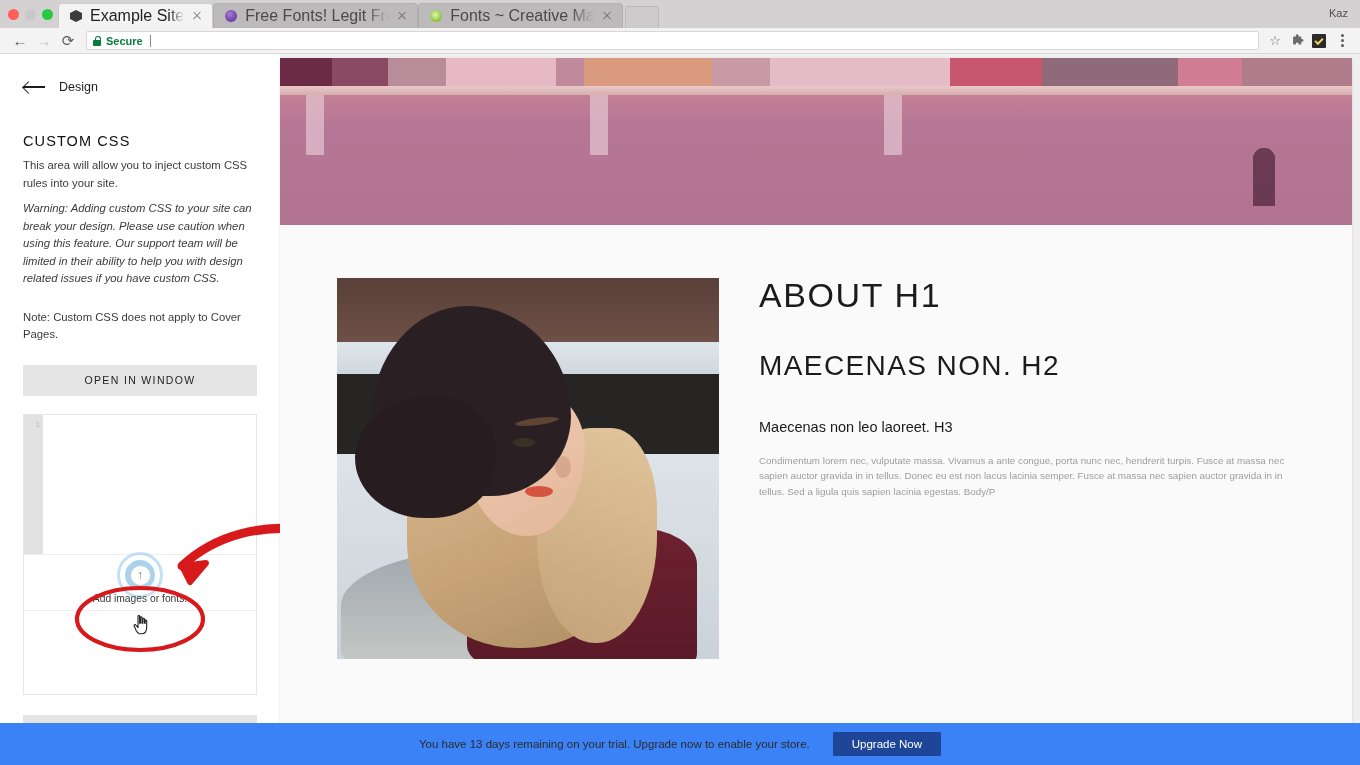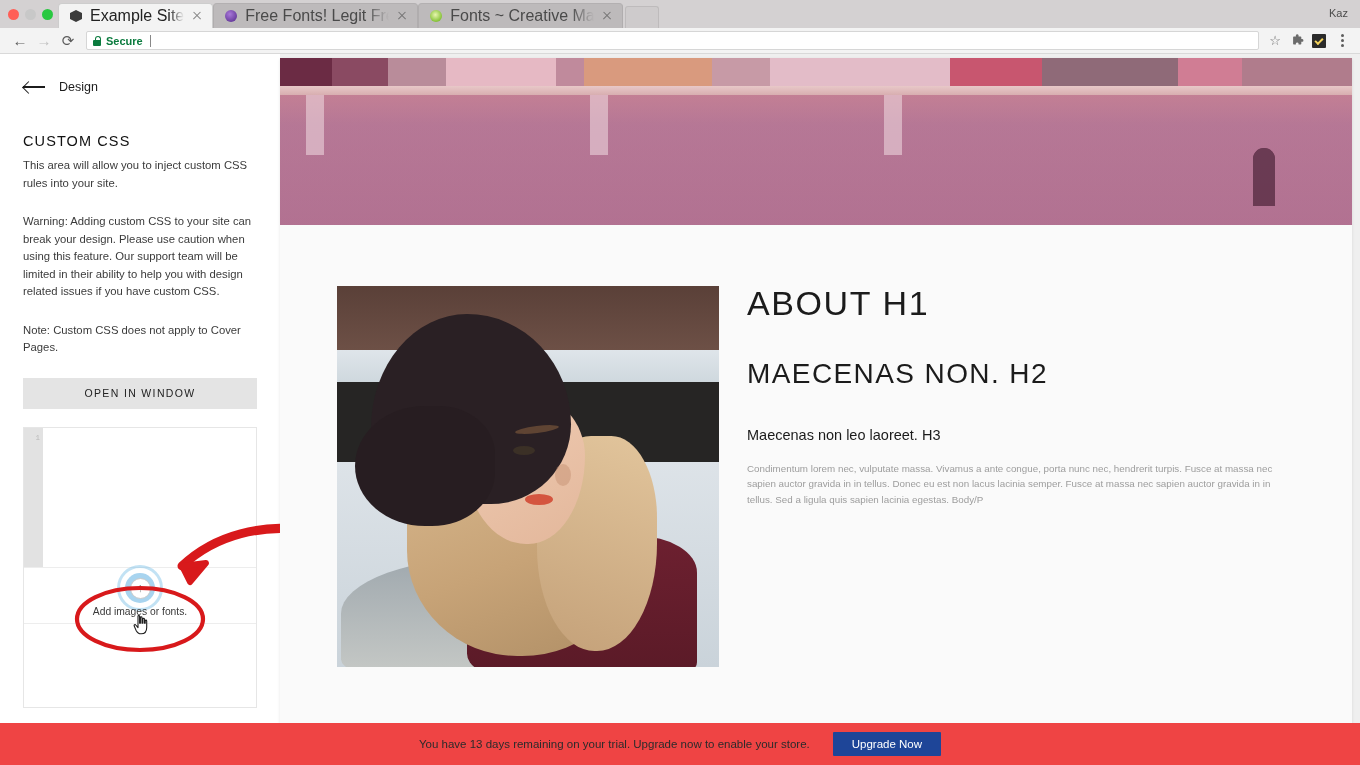--- a/index.html
+++ b/index.html
@@ -255,21 +255,21 @@
     color: #111;
     font-weight: 400;
     margin-top: 33px;
   }
   .panel-p {
     font-size: 11.3px;
     line-height: 1.55;
     color: #3b3b3b;
     margin-top: 8px;
   }
-  .panel-p.warn { margin-top: 21px; }
+  .panel-p.warn { margin-top: 8px; font-style: italic; }
   .panel-p.note { margin-top: 21px; }
 
   .btn-block {
     margin-top: 21px;
     height: 31px;
     background: #e4e4e4;
     display: flex;
     align-items: center;
     justify-content: center;
     font-size: 10.5px;
@@ -411,22 +411,21 @@
     border: 11px solid #5e3148;
     border-bottom: none;
     border-top-left-radius: 14px;
     border-top-right-radius: 14px;
     opacity: .85;
   }
 
   .content-area {
     padding: 53px 56px 0 57px;
     display: flex;
-    gap: 28px;
-    margin-top: 8px;
+    gap: 40px;
   }
   .photo {
     width: 382px; height: 381px;
     flex: 0 0 382px;
     position: relative;
     overflow: hidden;
     background: #2a2725;
   }
   .ph-sky  { position:absolute; left:0; right:0; top:0;    height:64px;  background: linear-gradient(to bottom,#5a4038,#6d5046); }
   .ph-snow { position:absolute; left:0; right:0; top:64px; height:32px;  background: linear-gradient(to bottom,#dfe5ea,#cfd8de); }
@@ -472,21 +471,21 @@
     color: #9d9d9d;
     margin-top: 18px;
     max-width: 528px;
   }
 
   
   .trialbar {
     position: absolute;
     left: 0; right: 0; bottom: 0;
     height: 42px;
-    background: #ef4444;
+    background: #3b82f6;
     display: flex;
     align-items: center;
     justify-content: center;
     gap: 23px;
   }
   .trial-text { font-size: 11.5px; color: #2b2b2b; }
   .upgrade-btn {
     background: #1e4598;
     color: #fff;
     font-size: 11.5px;

